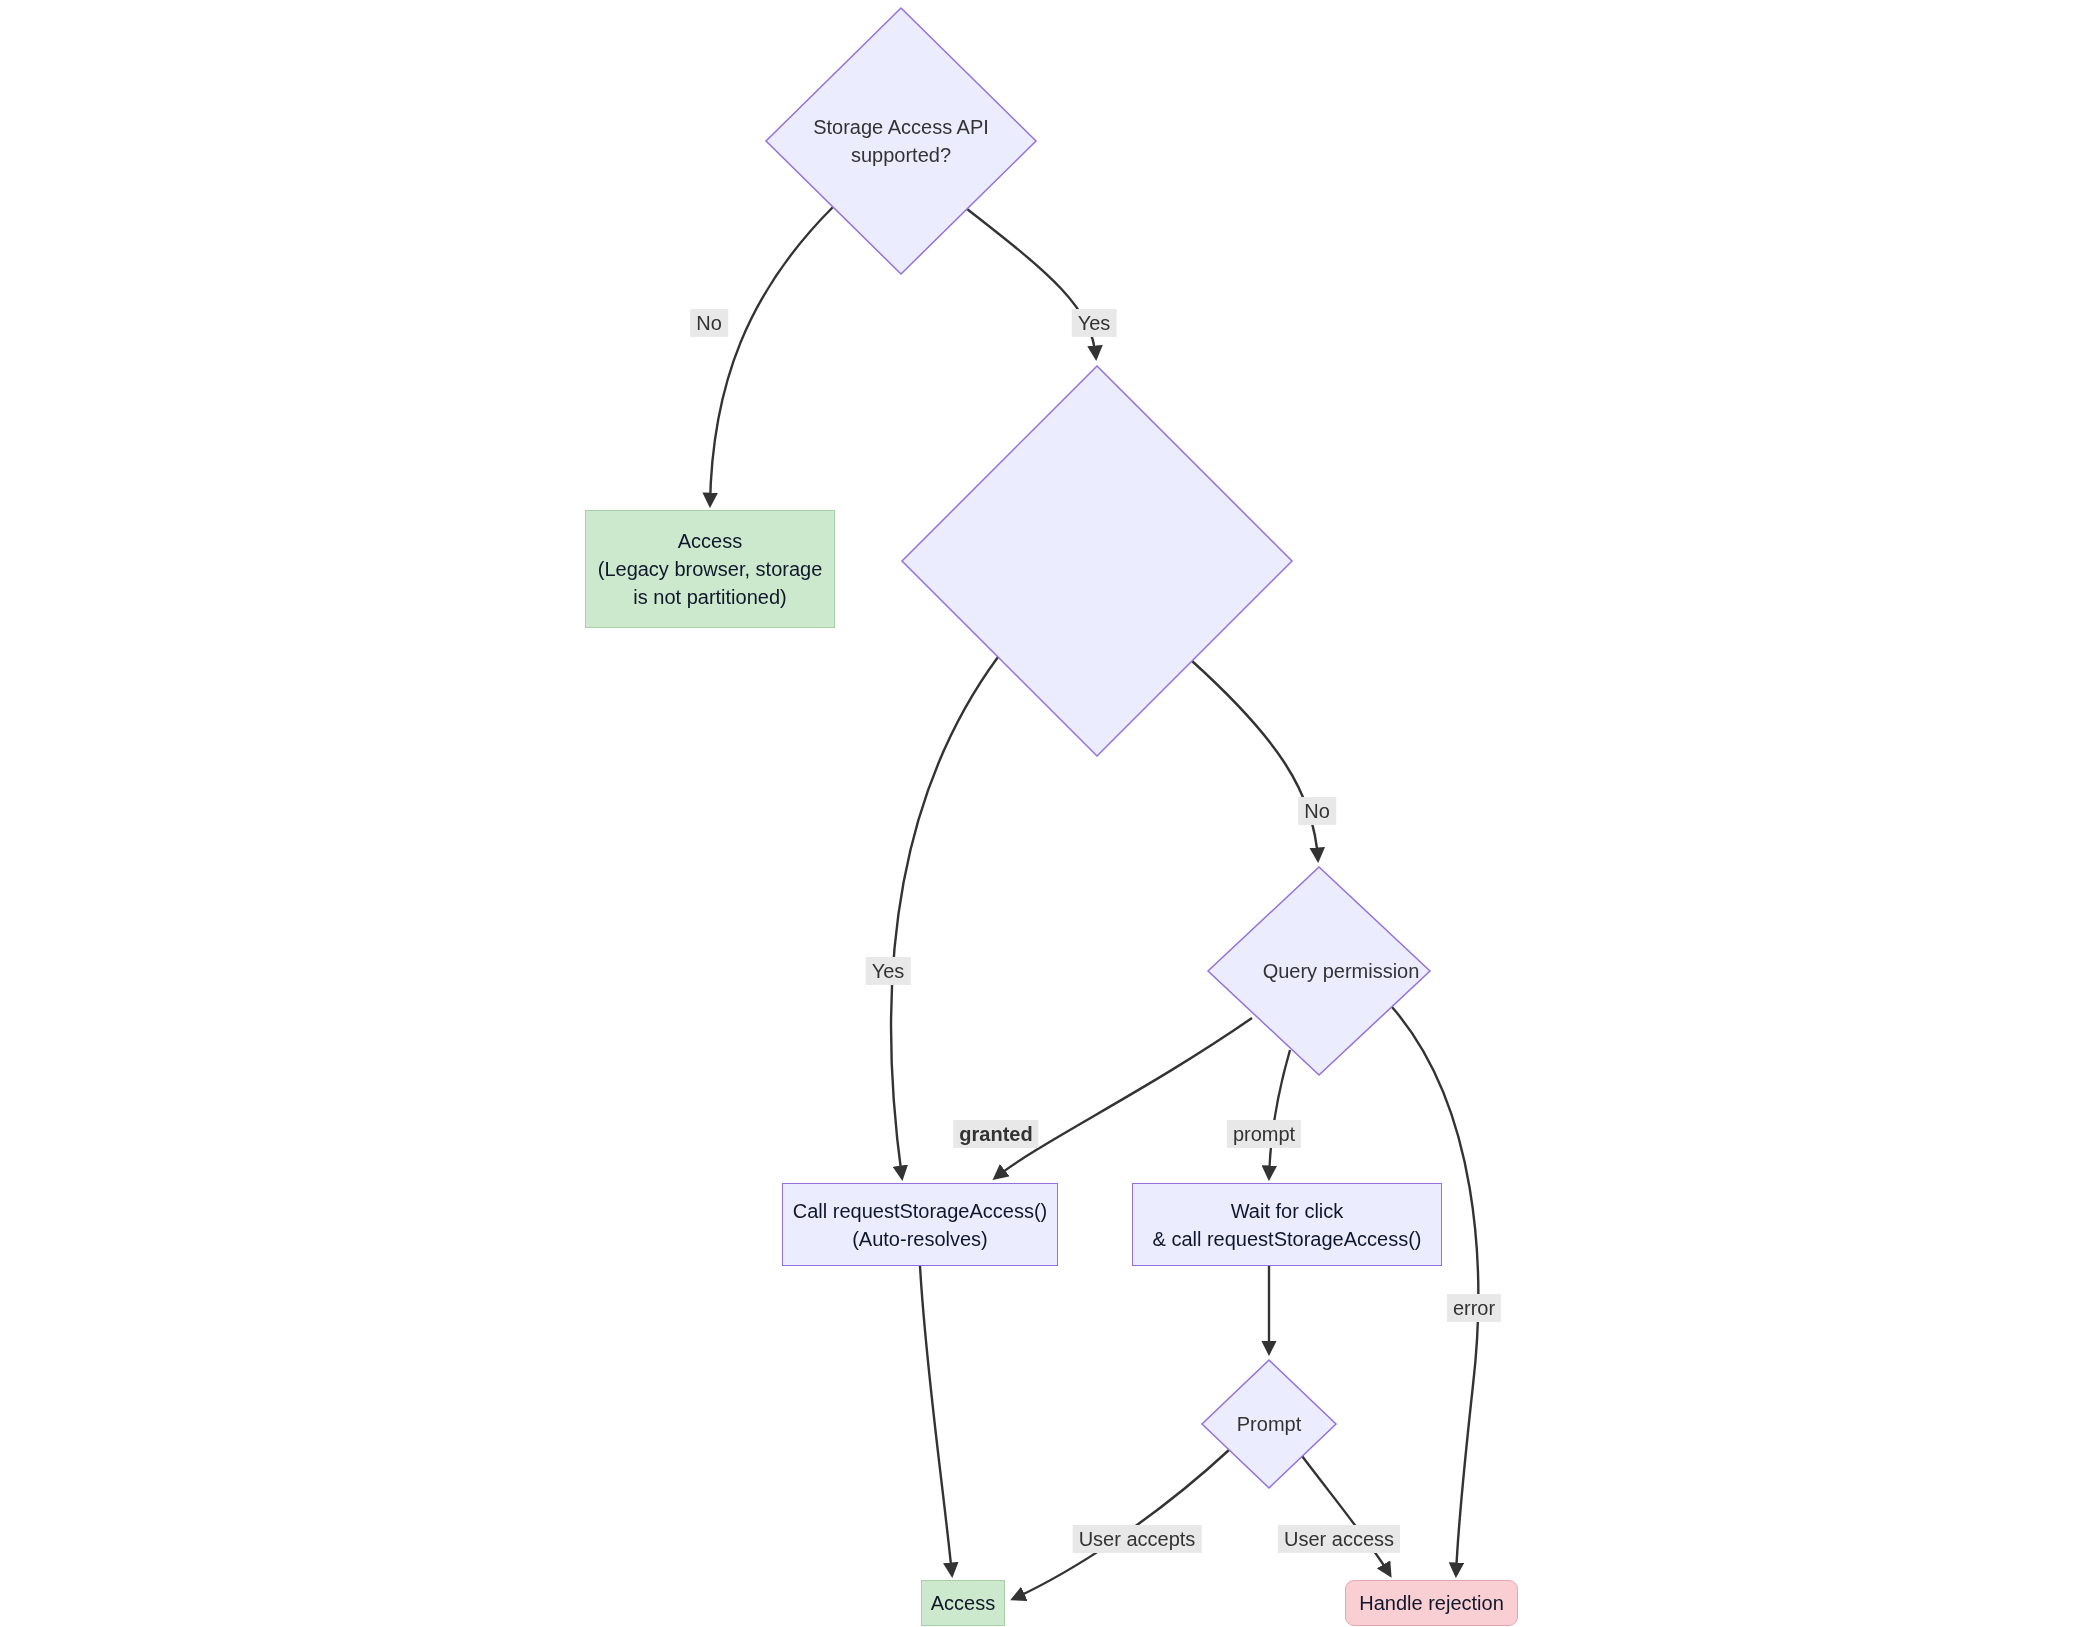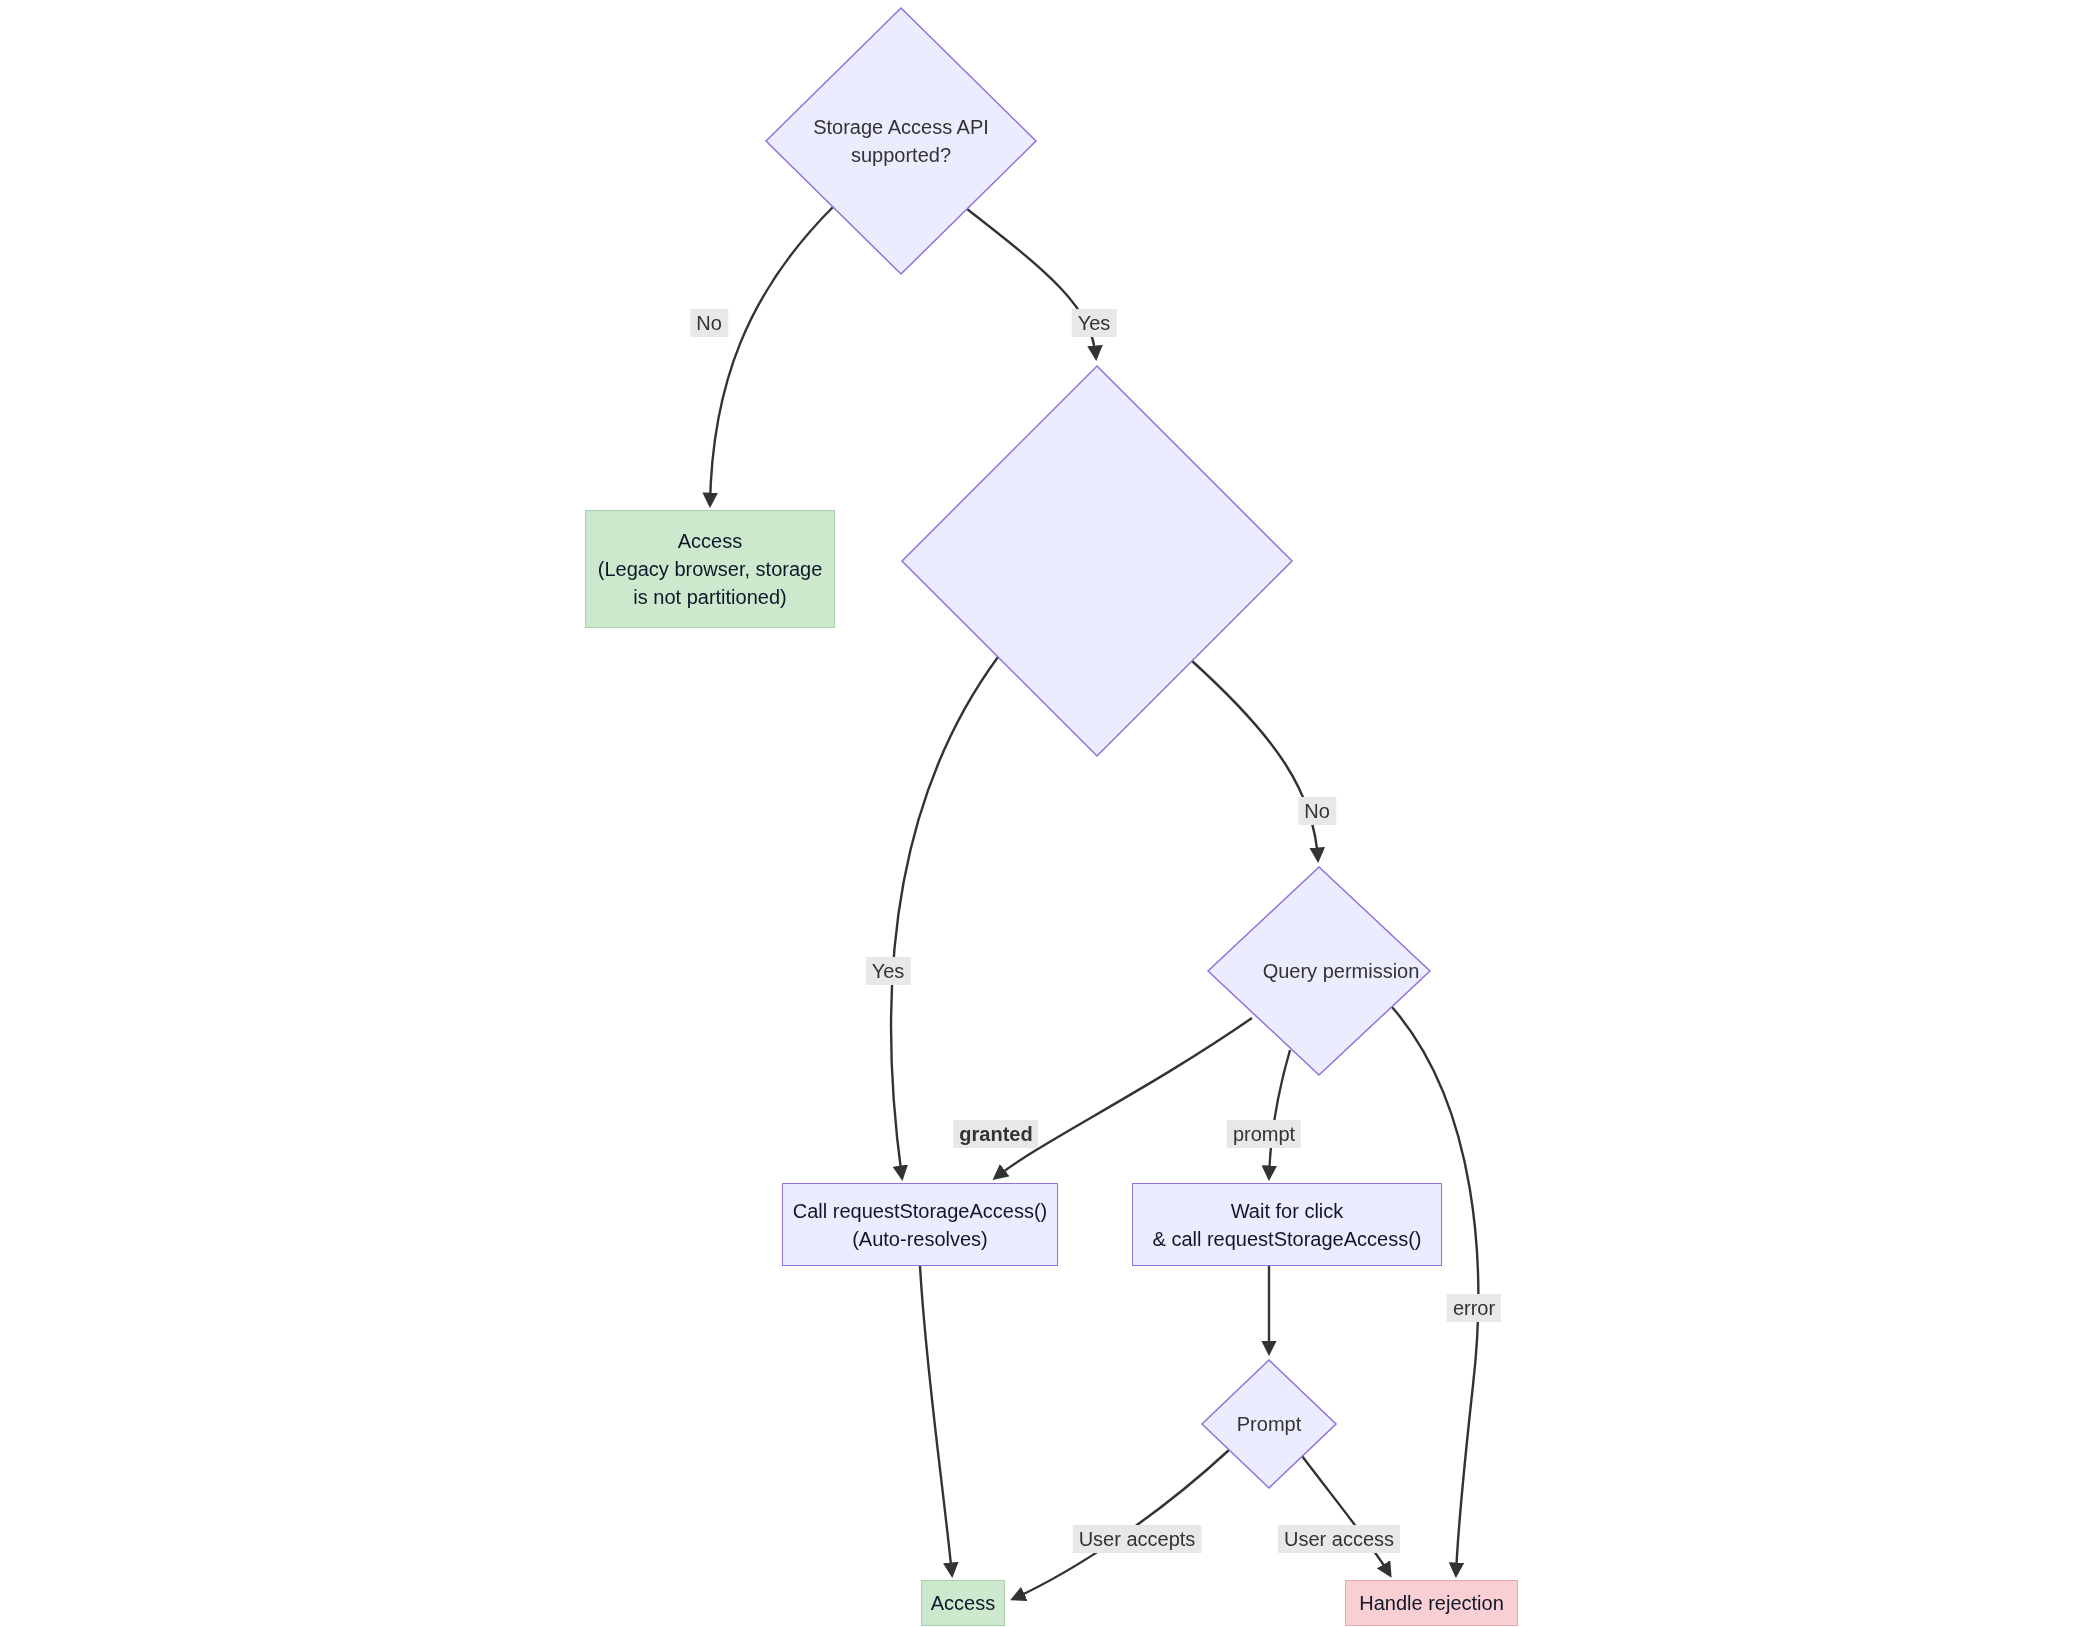--- a/index.html
+++ b/index.html
@@ -111,21 +111,21 @@
 is not partitioned)</div>
 
   <div class="rect-node rect-lavender" style="left:782px; top:1183px; width:276px; height:83px;">Call requestStorageAccess()
 (Auto-resolves)</div>
 
   <div class="rect-node rect-lavender" style="left:1115px; top:1183px; width:310px; height:83px;margin-left:17px;">Wait for click
 &amp; call requestStorageAccess()</div>
 
   <div class="rect-node rect-green" style="left:921px; top:1580px; width:84px; height:46px;">Access</div>
 
-  <div class="rect-node rect-red" style="left:1345px; top:1580px; width:173px; height:46px;">Handle rejection</div>
+  <div class="rect-node rect-red" style="left:1345px; top:1580px; width:173px; height:46px;border-radius:9px;">Handle rejection</div>
 
   <div class="edge-label" style="left:709px; top:323px;">No</div>
 
   <div class="edge-label" style="left:1094px; top:323px;">Yes</div>
 
   <div class="edge-label" style="left:888px; top:971px;">Yes</div>
 
   <div class="edge-label" style="left:1317px; top:811px;">No</div>
 
   <div class="edge-label" style="left:996px; top:1134px;font-weight:bold;">granted</div>

